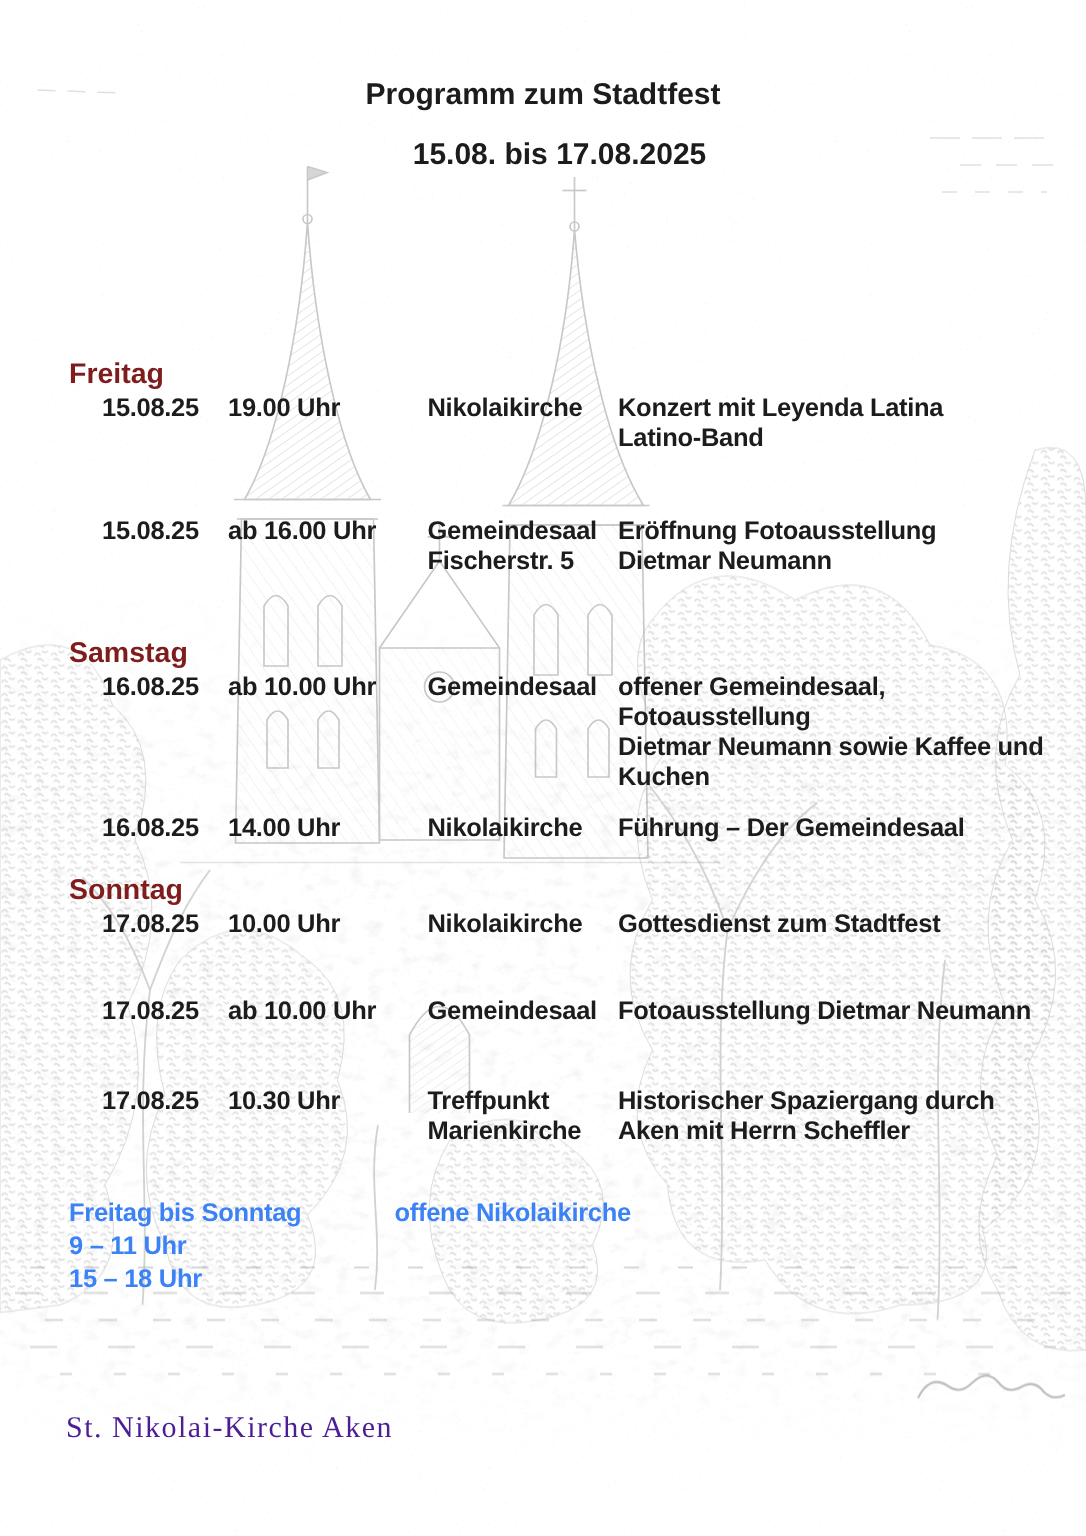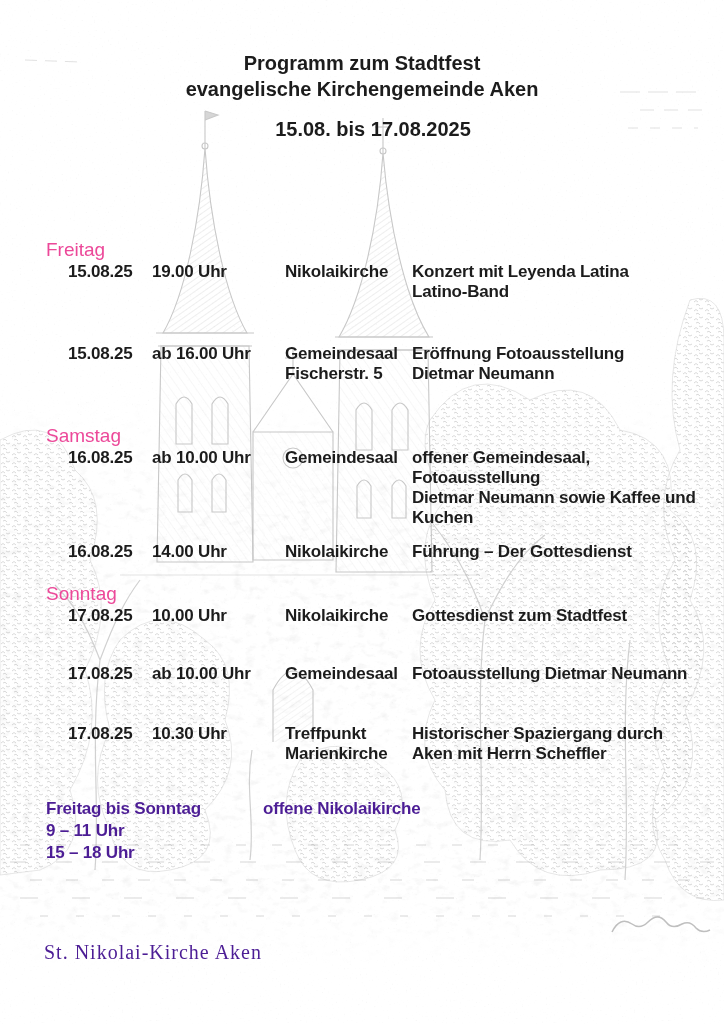--- a/index.html
+++ b/index.html
@@ -15,28 +15,28 @@
     position:absolute;left:0;top:0;width:724px;height:1024px;
     pointer-events:none;
   }
   .fg{position:absolute;left:0;top:0;width:724px;height:1024px;}
   
   .header{position:absolute;left:0;top:50px;width:724px;text-align:center;}
   .title{font-size:20px;line-height:26px;font-weight:bold;white-space:nowrap;}
   .date-range{margin-top:14px;font-size:20px;line-height:26px;font-weight:bold;margin-left:22px;}
   
   .content{position:absolute;left:46px;top:238px;right:8px;}
-  .day-heading{font-size:19px;line-height:24px;font-weight:normal;color:#ec4899;white-space:nowrap;}
+  .day-heading{font-size:19px;line-height:24px;font-weight:bold;color:#7f1d1d;white-space:nowrap;}
   .row{display:grid;grid-template-columns:84px 133px 127px 1fr;margin-left:22px;}
   .cell div{font-size:17px;line-height:20px;font-weight:bold;white-space:nowrap;letter-spacing:-0.2px;}
   .note{grid-column:3 / -1;font-size:17px;line-height:20px;font-weight:bold;white-space:nowrap;letter-spacing:-0.2px;}
   .mt42{margin-top:42px;} .mt40{margin-top:40px;} .mt14{margin-top:14px;}
   .mt20{margin-top:20px;} .mt38{margin-top:38px;} .mt34{margin-top:34px;}
   
-  .hours{display:grid;grid-template-columns:217px 1fr;color:#4c1d95;}
+  .hours{display:grid;grid-template-columns:217px 1fr;color:#3b82f6;}
   .hours div{font-size:17px;line-height:22px;font-weight:bold;white-space:nowrap;letter-spacing:-0.2px;}
   
   .caption{
     position:absolute;left:44px;top:941px;
     font-family:"Liberation Serif", serif;
     font-size:20px;color:#4c1d95;letter-spacing:1px;white-space:nowrap;
   }
 </style>
 </head>
 <body>
@@ -142,21 +142,20 @@
       <line x1="25" y1="60" x2="80" y2="62" stroke-dasharray="12 8"></line>
     </g>
 
     <path d="M612,932 q8,-16 20,-8 q8,6 16,-2 q10,-10 18,0 q6,8 16,2 q8,-4 14,4 q6,6 14,2" stroke="#9d9d9d" stroke-width="1.5" fill="none" opacity="0.65"></path>
   </svg>
 
   <div class="fg">
 
     <div class="header">
       <div class="title">Programm zum Stadtfest</div>
-      <div class="title">evangelische Kirchengemeinde Aken</div>
       <div class="date-range">15.08. bis 17.08.2025</div>
     </div>
 
     <div class="content">
 
       <div class="day-heading">Freitag</div>
 
       <div class="row">
         <div class="cell">
             <div>15.08.25</div>
@@ -214,21 +213,21 @@
         <div class="cell">
             <div>16.08.25</div>
           </div>
         <div class="cell">
             <div>14.00 Uhr</div>
           </div>
         <div class="cell">
             <div>Nikolaikirche</div>
           </div>
         <div class="cell">
-            <div>Führung – Der Gottesdienst</div>
+            <div>Führung – Der Gemeindesaal</div>
           </div>
       </div>
 
       <div class="day-heading mt20">Sonntag</div>
 
       <div class="row">
         <div class="cell">
             <div>17.08.25</div>
           </div>
         <div class="cell">

